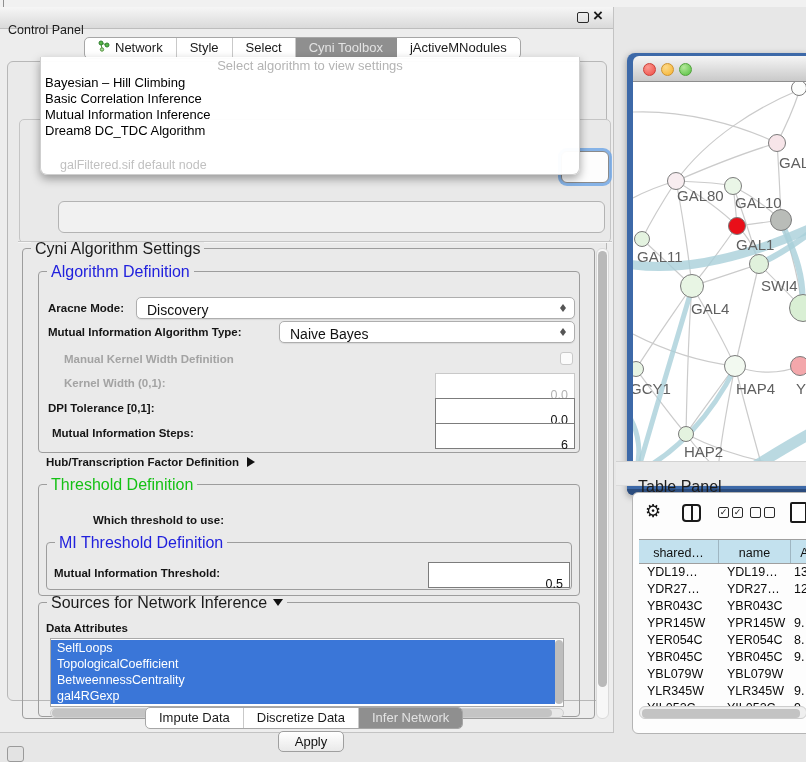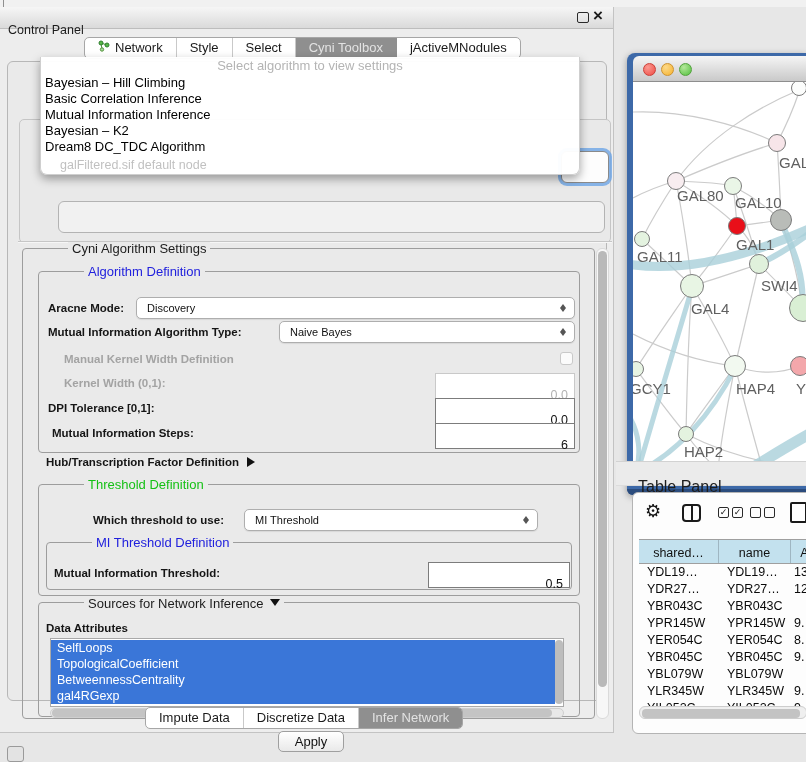--- a/index.html
+++ b/index.html
@@ -33,30 +33,30 @@
                border:1px solid #c5c5c5; border-radius:5px; }
   #frag-blue { left:553px; top:89px; width:48px; height:32px; background:#fdfdfd; border:1px solid #8a8a8a;
                border-radius:6px; box-shadow:0 0 0 3px rgba(100,160,230,0.75); z-index:1; }
   #frag-combo { left:50px; top:139px; width:547px; height:32px; background:#f1f1f1;
                 border:1px solid #b3b3b3; border-radius:6px; z-index:1; }
   #divider { left:10px; top:179px; width:594px; height:2px;
              border-top:1px solid #c6c6c6; border-bottom:1px solid #f6f6f6; }
 
   .group { position:absolute; border:1px solid #9d9d9d; border-radius:4px; }
   .legend { position:absolute; top:-7px; left:8px; background:#eaeaea; padding:0 4px;
-            font-size:13px; line-height:13px; color:#1c1c1c; white-space:nowrap;margin-left:37px; }
+            font-size:16px; line-height:13px; color:#1c1c1c; white-space:nowrap; }
   .legend.blue { color:#2121dd; }
   .legend.green { color:#15c115; }
 
   .flabel { position:absolute; font-size:11.5px; font-weight:bold; color:#151515; white-space:nowrap; }
   .flabel.dis { color:#a3a3a3;padding-left:16px; }
 
   .combo { position:absolute; height:22px; background:#fff; border:1px solid #aeaeae;
            border-radius:5px; box-shadow:0 1px 1px rgba(0,0,0,0.08); }
-  .combo .val { position:absolute; left:10px; top:4px; font-size:11px; color:#111; white-space:nowrap; }
+  .combo .val { position:absolute; left:10px; top:4px; font-size:14px; color:#111; white-space:nowrap; }
   .stepper { position:absolute; right:7px; top:50%; width:7px; height:14px; transform:translateY(-50%); }
   .stepper::before { content:""; position:absolute; top:0; left:0;
     border:3.5px solid transparent; border-bottom:4.5px solid #555; }
   .stepper::after { content:""; position:absolute; bottom:0; left:0;
     border:3.5px solid transparent; border-top:4.5px solid #555; }
 
   .tfield { position:absolute; height:20px; background:#fff; border:1px solid #7c7c7c;
             font-size:12.5px; color:#111; text-align:right; padding:12px 6px; line-height:18px; }
   .tfield.dis { border-color:#c9c9c9; color:#b2b2b2; }
   .checkbox { position:absolute; width:13px; height:13px; border:1px solid #c9c9c9;
@@ -212,24 +212,20 @@
 
     <div class="abs" style="left:38px; top:394px; display:flex; align-items:center;">
       <span class="flabel" style="position:static;">Hub/Transcription Factor Definition</span>
       <span class="tri-right"></span>
     </div>
 
     <div class="group" style="left:30px; top:422px; width:542px; height:112px;">
       <span class="legend green">Threshold Definition</span>
     </div>
     <span class="flabel" style="left:85px; top:452px;">Which threshold to use:</span>
-    <div class="combo" style="left:236px; top:447px; width:294px;">
-      <span class="val">MI Threshold</span>
-      <span class="stepper"></span>
-    </div>
     <div class="group" style="left:38px; top:480px; width:526px; height:48px;">
       <span class="legend blue">MI Threshold Definition</span>
     </div>
     <span class="flabel" style="left:46px; top:505px;">Mutual Information Threshold:</span>
     <div class="tfield" style="left:420px; top:500px; width:142px;">0.5</div>
 
     <div class="group" style="left:30px; top:540px; width:542px; height:115px;">
       <span class="legend">
         <span>Sources for Network Inference</span><span class="tri-down"></span>
       </span>
@@ -250,21 +246,20 @@
 
     <div id="apply-btn" class="abs">Apply</div>
   </div>
 
   <div id="dd-popup" class="abs">
     <div id="dd-placeholder">Select algorithm to view settings</div>
     <div id="dd-items">
         <div class="ditem">Bayesian – Hill Climbing</div>
         <div class="ditem">Basic Correlation Inference</div>
         <div class="ditem">Mutual Information Inference</div>
-        <div class="ditem">Bayesian – K2</div>
         <div class="ditem">Dream8 DC_TDC Algorithm</div>
       </div>
   </div>
   <span id="faint-combo-text" class="abs">galFiltered.sif default node</span>
 
   <div id="cp-bottom-tabs" class="tabbar">
       <div class="tab">
         <span>Impute Data</span>
       </div>
       <div class="tab">

